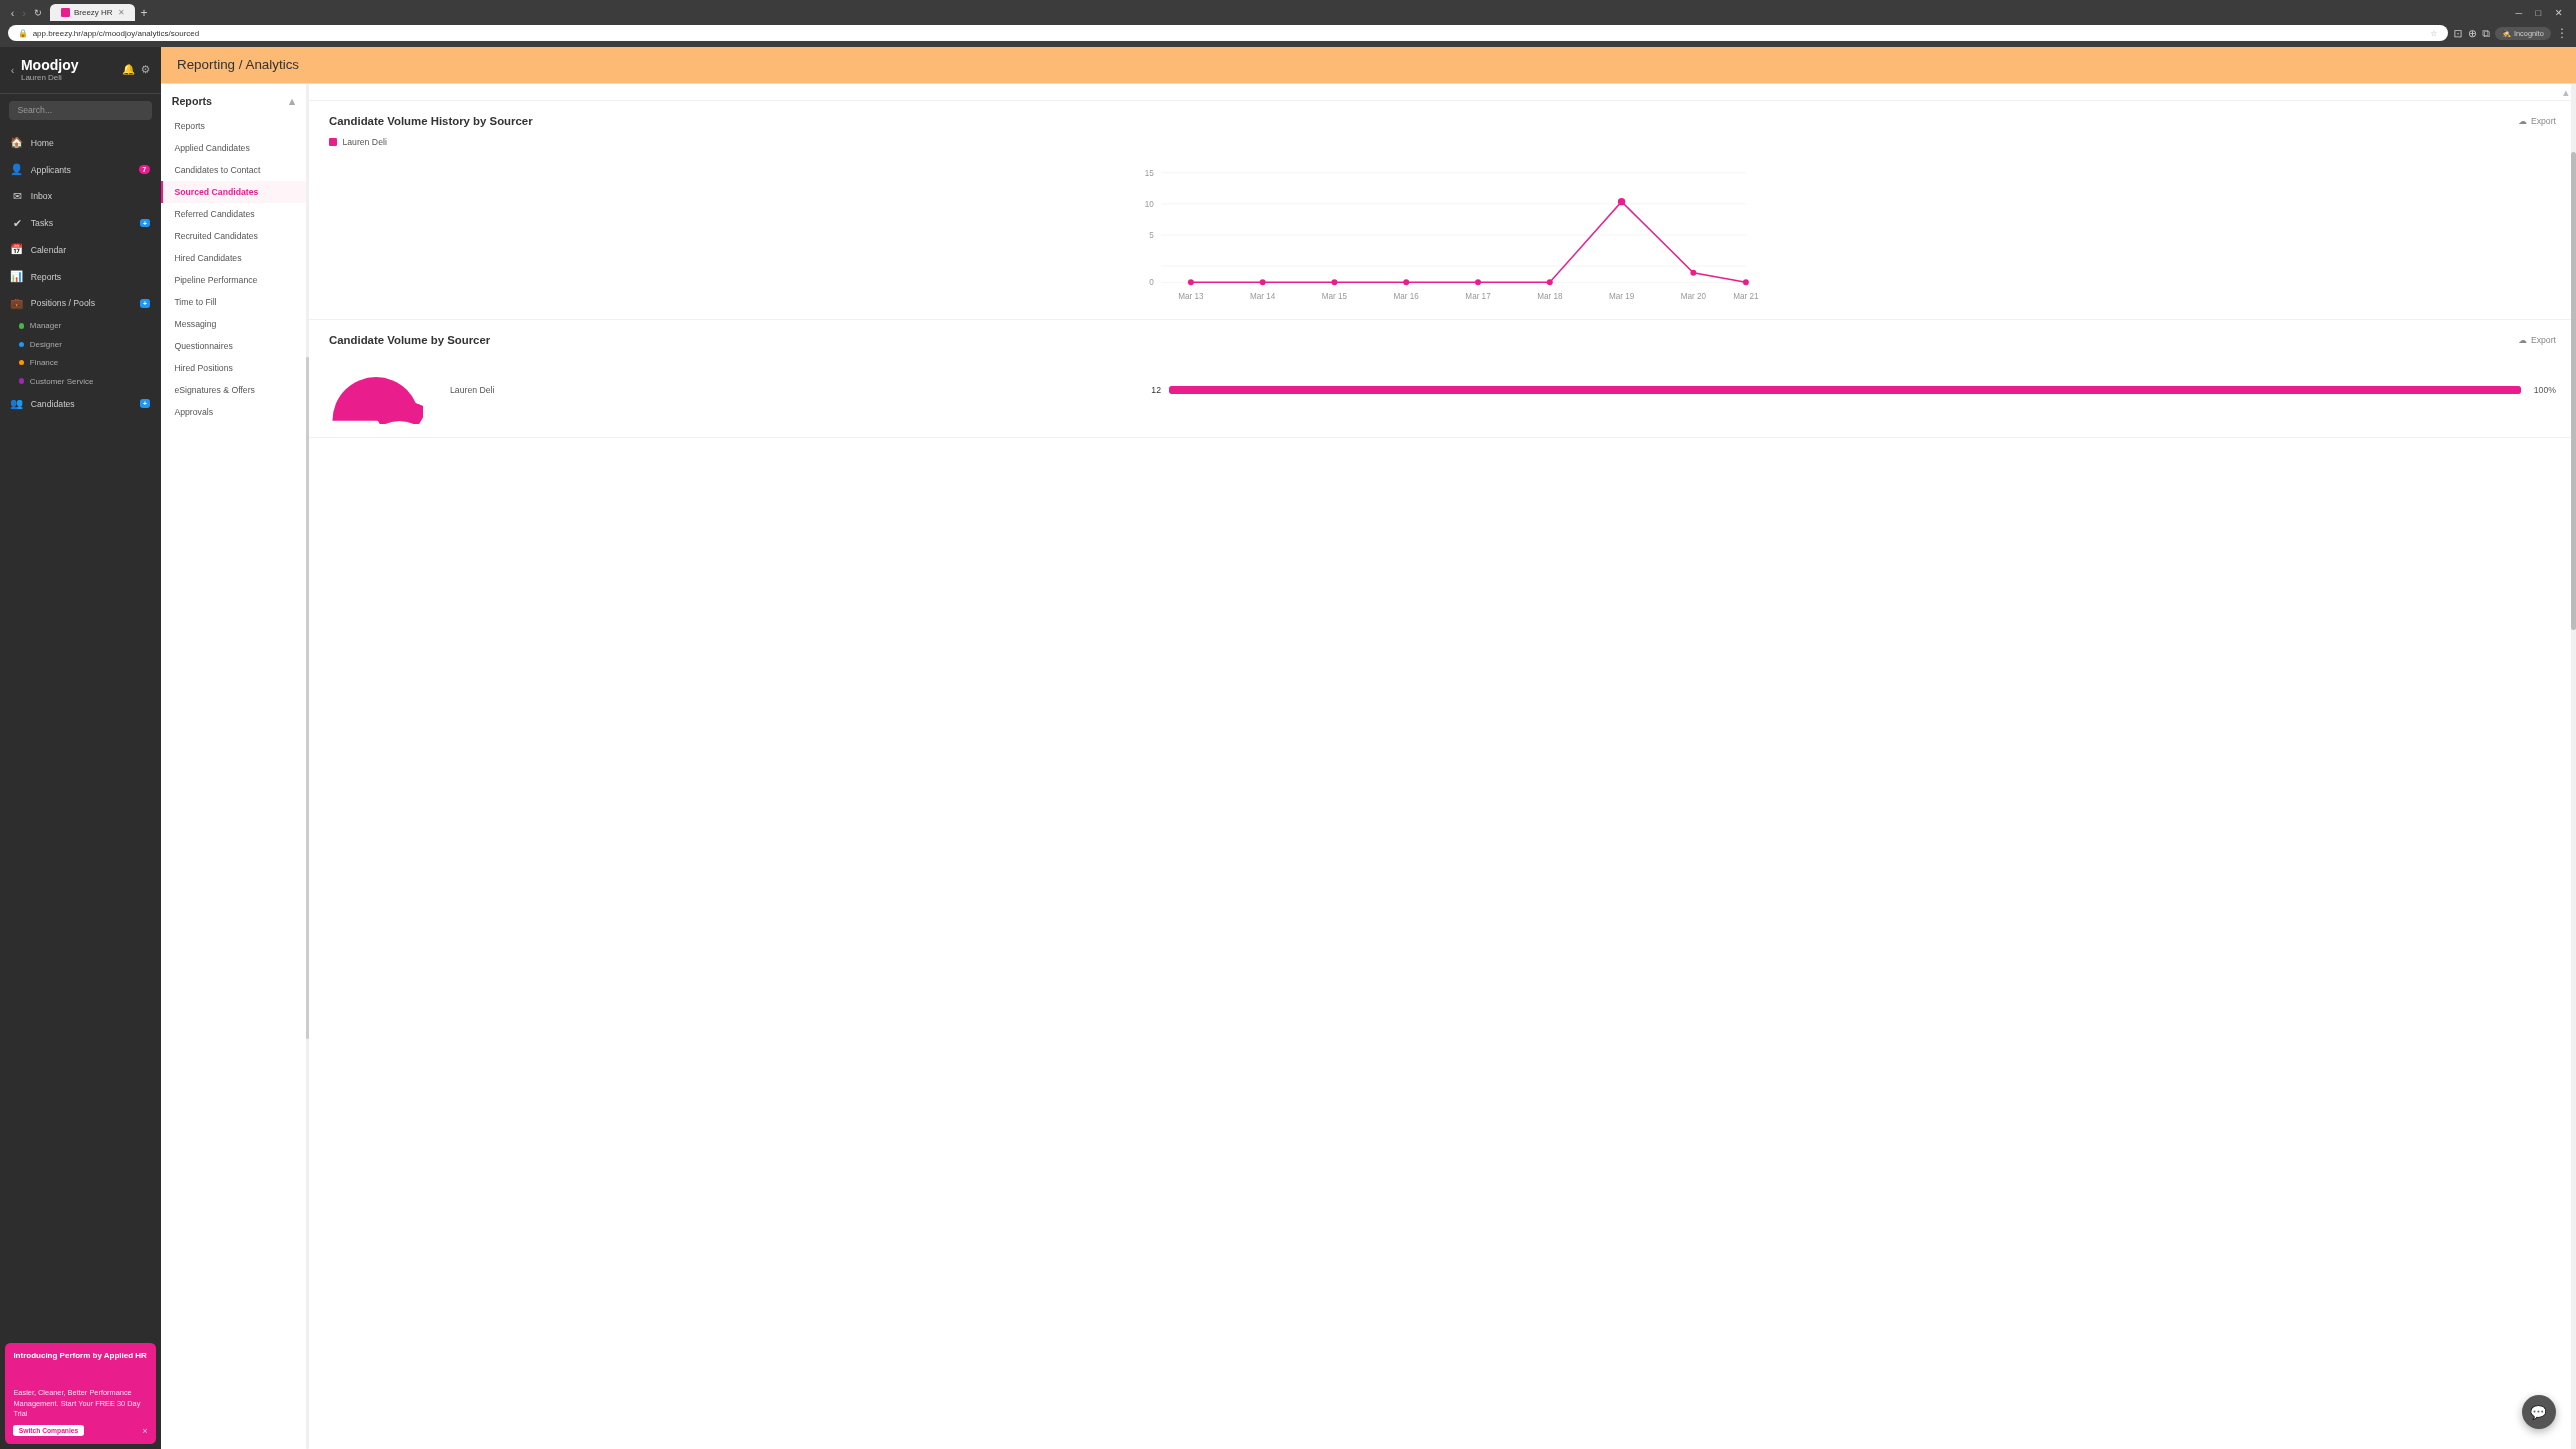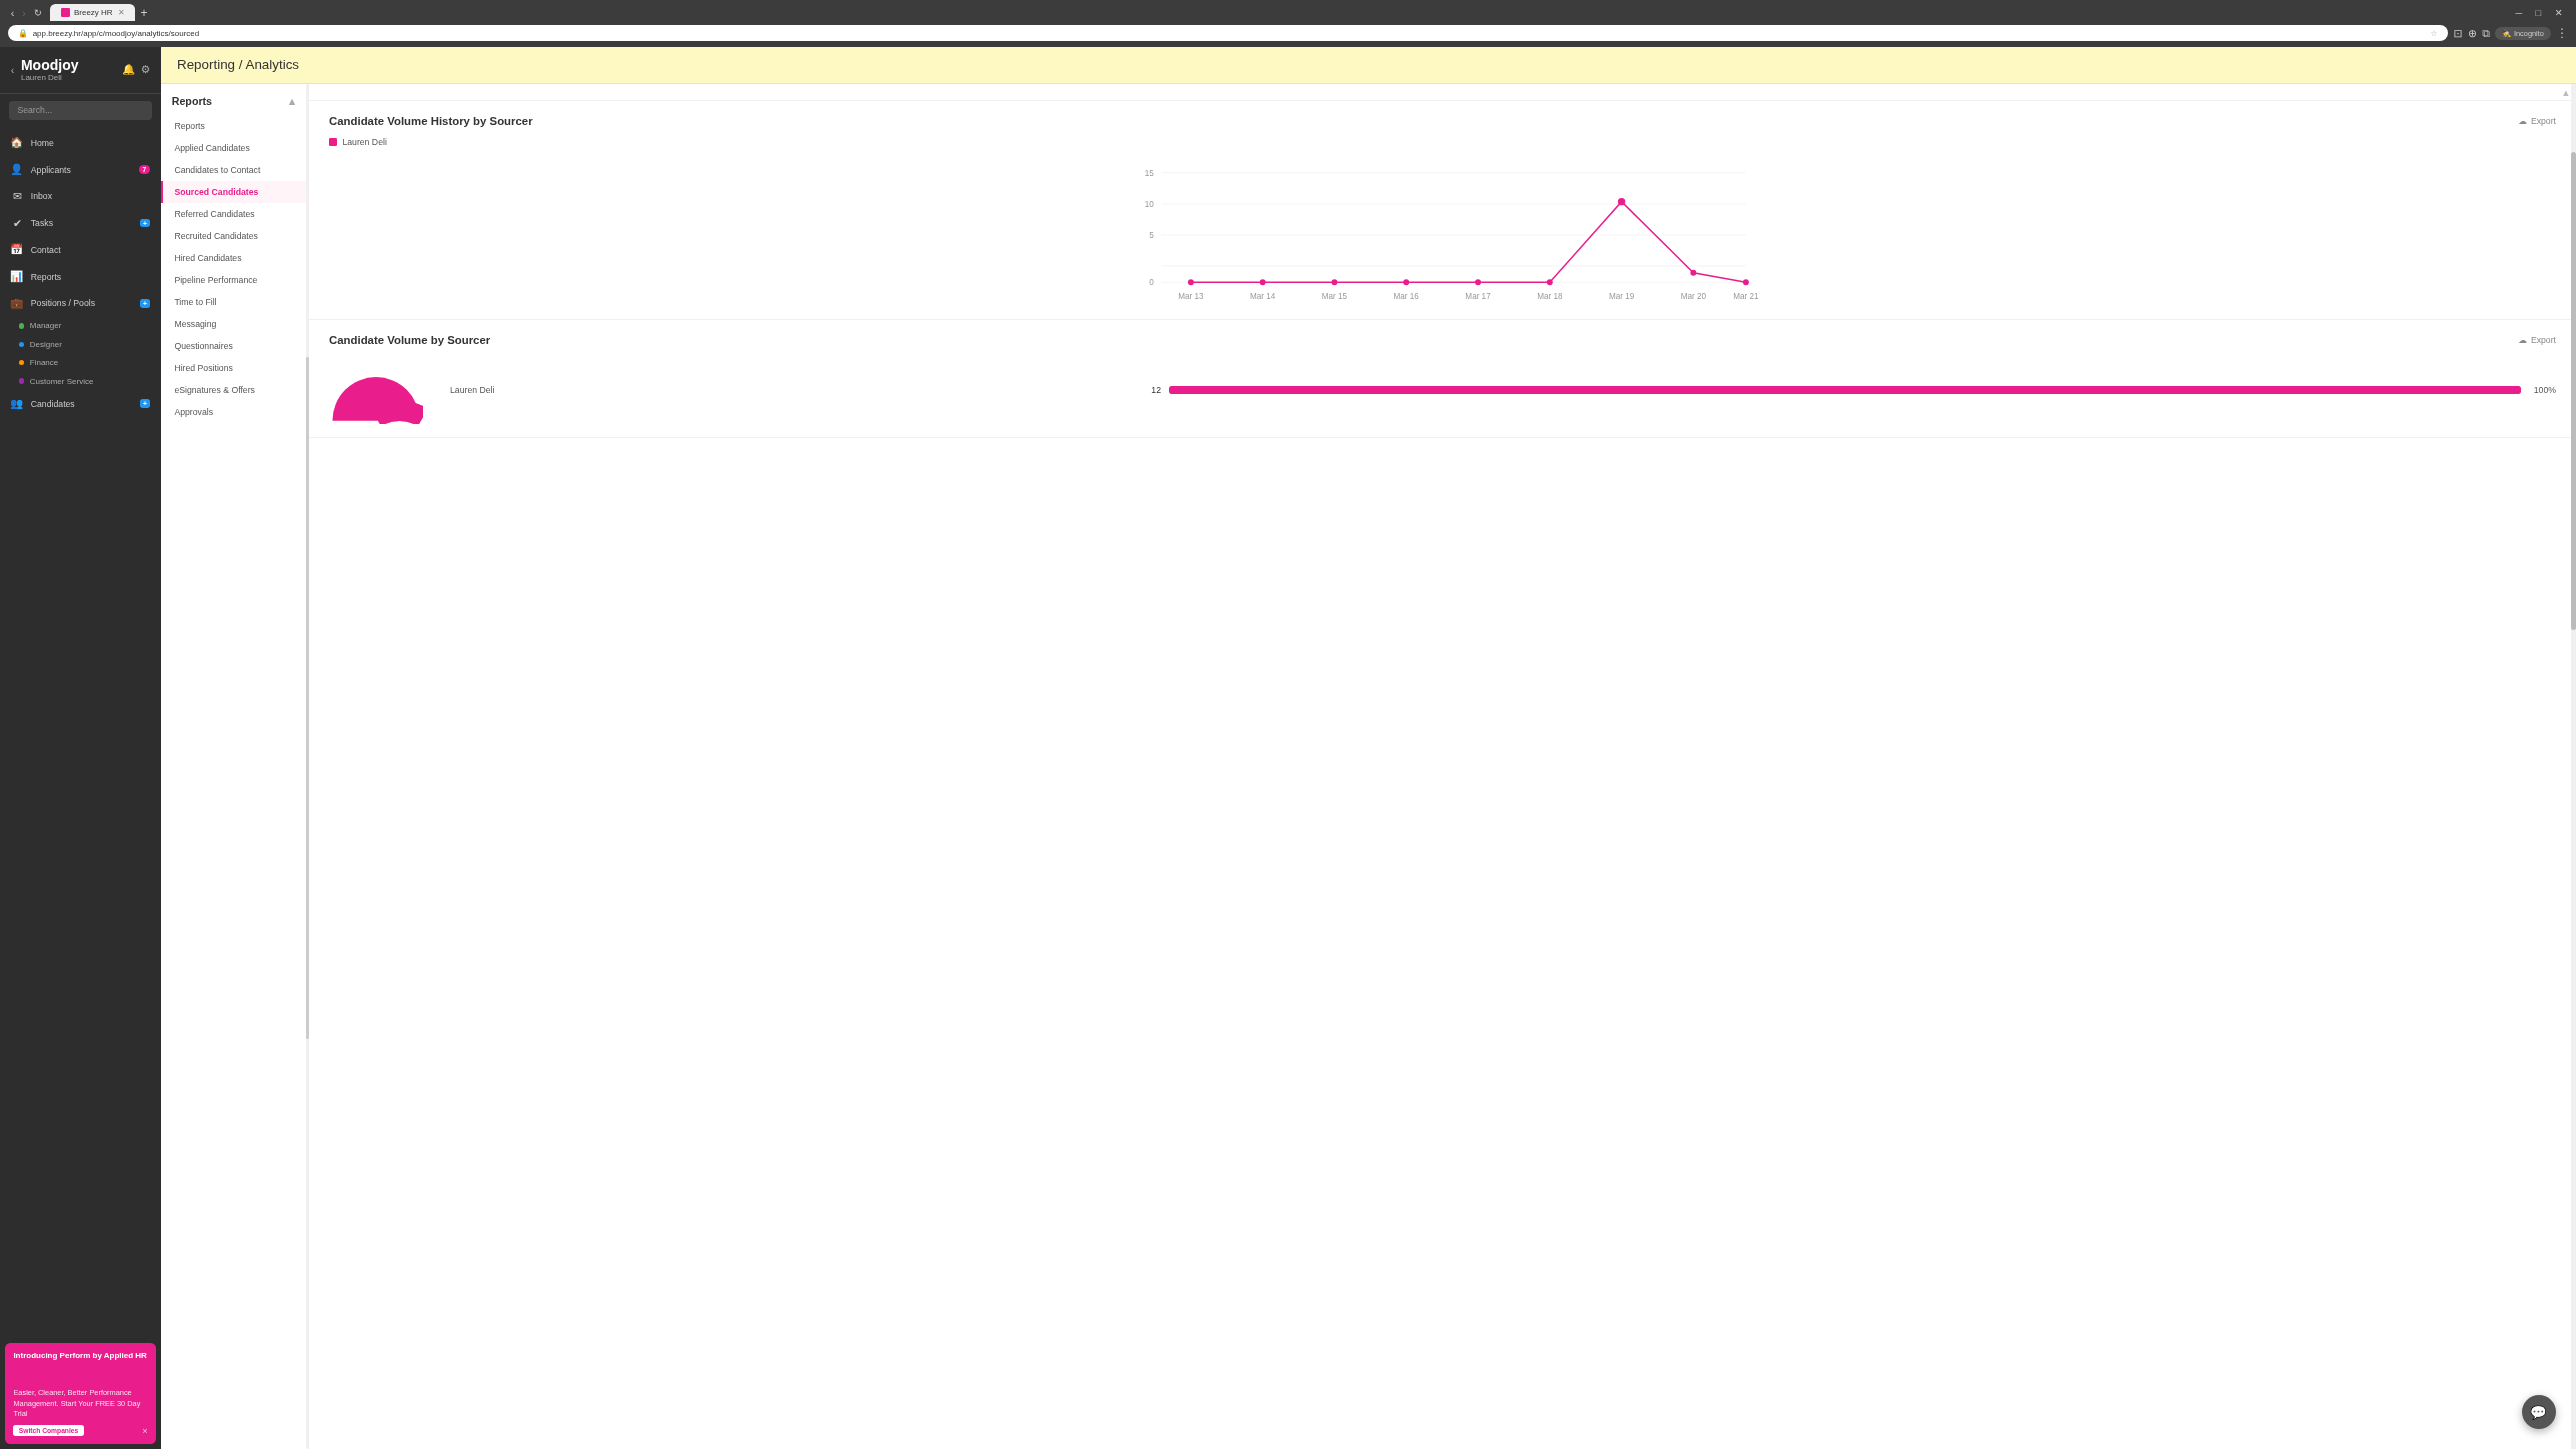--- a/index.html
+++ b/index.html
@@ -31,21 +31,21 @@
     .dot-purple { background: #9C27B0; }
     .sidebar-promo { margin: 5.4px; background: #e91e8c; border-radius: 5.4px; padding: 8px; color: white; font-size: 7.4px; }
     .promo-title { font-weight: 700; font-size: 8px; margin-bottom: 2.7px; }
     .promo-text { color: rgba(255,255,255,0.85); line-height: 1.4; font-size: 7.4px; margin-top: 28px; }
     .promo-actions { display: flex; gap: 4px; margin-top: 5.4px; align-items: center; }
     .promo-btn { background: white; color: #e91e8c; font-size: 6.7px; padding: 2px 5.4px; border-radius: 2.7px; font-weight: 600; cursor: pointer; border: none; }
     .promo-close { background: none; border: none; color: rgba(255,255,255,0.7); cursor: pointer; font-size: 9.4px; margin-left: auto; }
 
     
     .main-content { flex: 1; display: flex; flex-direction: column; overflow: hidden; }
-    .main-header { background: #fef9c3; padding: 10.7px 16px; border-bottom: 0.7px solid #e0e0e0; }
+    .main-header { background: #fdba74; padding: 10.7px 16px; border-bottom: 0.7px solid #e0e0e0; }
     .main-header h1 { font-size: 13.4px; font-weight: 500; color: #333; }
     .content-area { display: flex; flex: 1; overflow: hidden; }
 
     
     .reports-sidebar { width: 148px; background: white; border-right: 0.7px solid #e0e0e0; overflow-y: auto; padding: 10.7px 0; flex-shrink: 0; }
     .reports-header { display: flex; align-items: center; justify-content: space-between; padding: 0 10.7px 8px; }
     .reports-title { font-size: 10.7px; font-weight: 600; color: #333; }
     .reports-toggle { background: none; border: none; cursor: pointer; color: #aaa; font-size: 10.7px; }
     .report-item { padding: 6px 13.4px; cursor: pointer; color: #555; font-size: 8.7px; }
     .report-item.active { color: #e91e8c; font-weight: 600; border-left: 2px solid #e91e8c; padding-left: 11.4px; background: #fff5f9; }
@@ -157,21 +157,21 @@
         <span class="nav-icon">✉</span>
         <span class="nav-label">Inbox</span>
       </div>
       <div class="nav-item">
         <span class="nav-icon">✔</span>
         <span class="nav-label">Tasks</span>
         <span class="nav-badge nav-badge-plus">+</span>
       </div>
       <div class="nav-item">
         <span class="nav-icon">📅</span>
-        <span class="nav-label">Contact</span>
+        <span class="nav-label">Calendar</span>
       </div>
       <div class="nav-item">
         <span class="nav-icon">📊</span>
         <span class="nav-label">Reports</span>
       </div>
       <div class="nav-item">
         <span class="nav-icon">💼</span>
         <span class="nav-label">Positions / Pools</span>
         <span class="nav-badge nav-badge-plus">+</span>
       </div>

